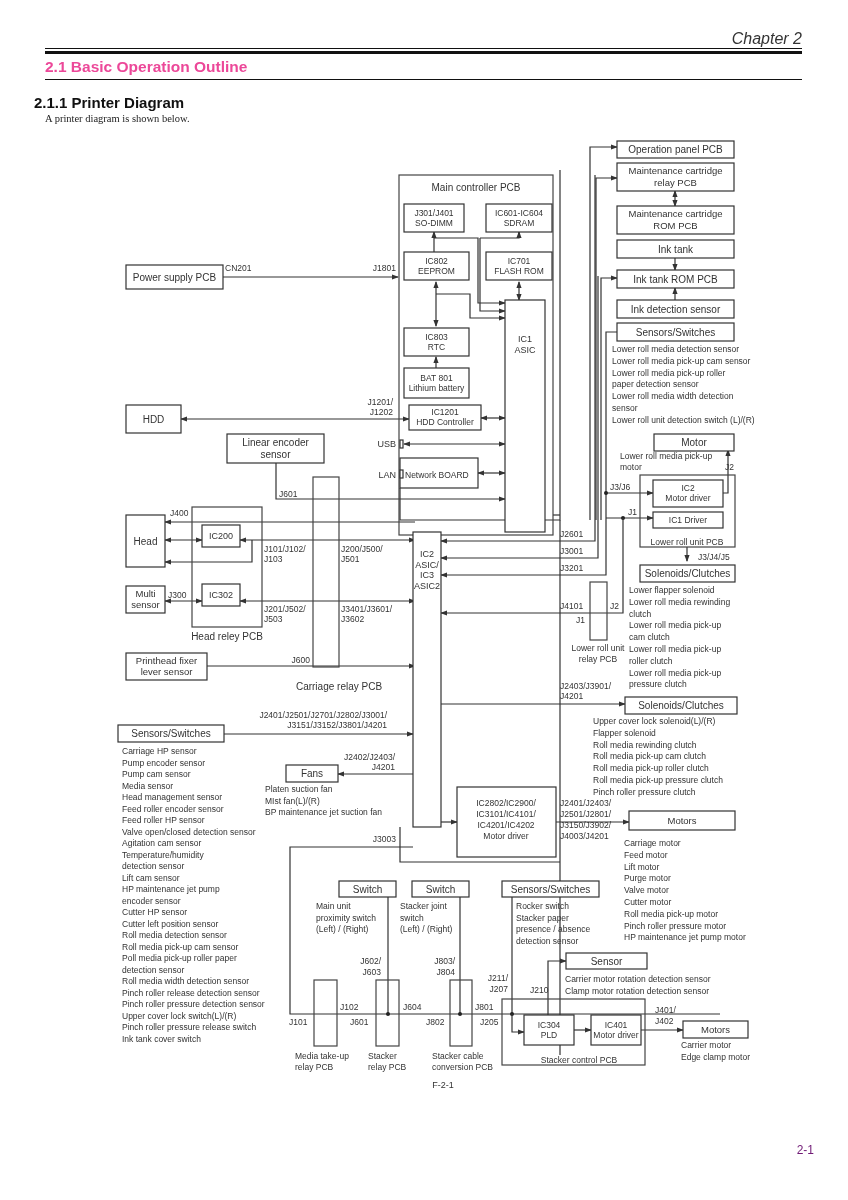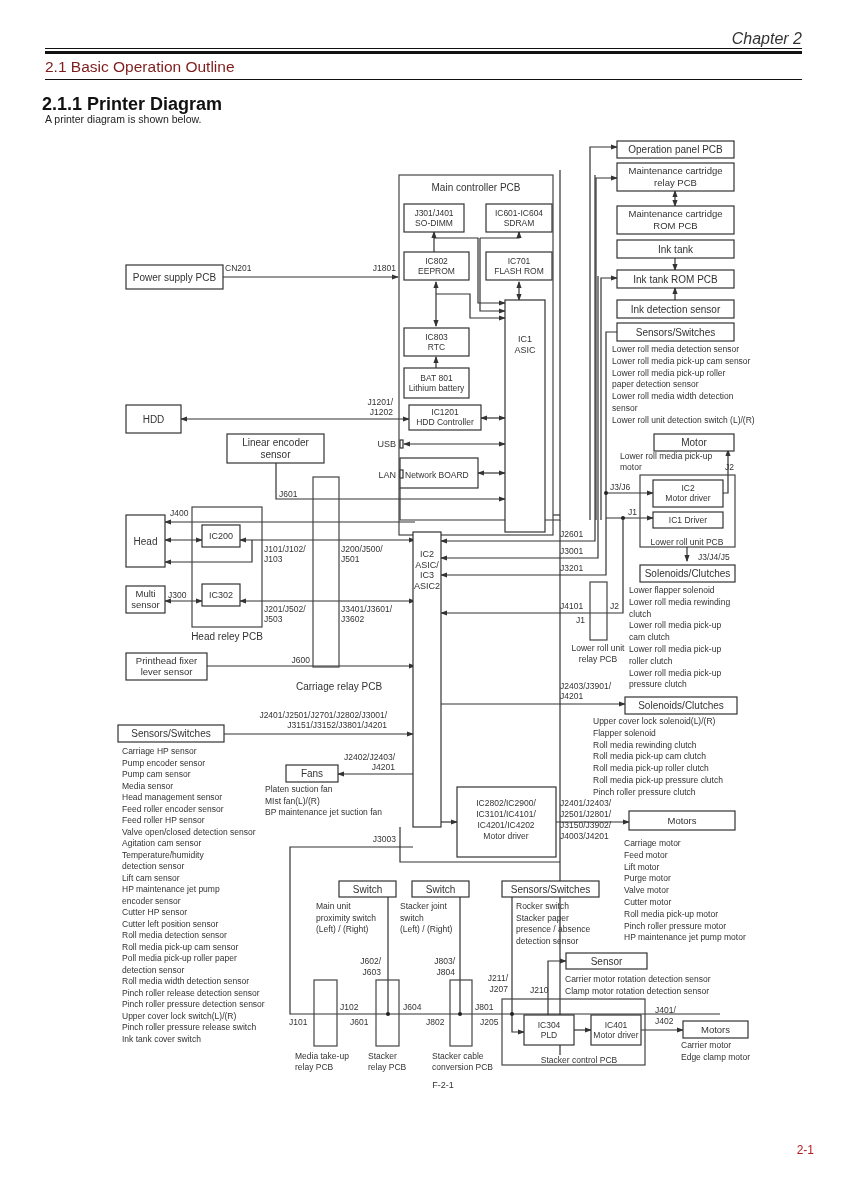--- a/index.html
+++ b/index.html
@@ -1,24 +1,24 @@
 <!DOCTYPE html>
 <html><head>
 <meta charset="utf-8">
 <style>
   html,body{margin:0;padding:0;background:#fff;}
   body{width:848px;height:1200px;position:relative;overflow:hidden;font-family:"Liberation Sans",sans-serif;color:#222;}
   .chapter{position:absolute;right:46px;top:30px;font-size:16px;font-style:italic;color:#333;}
   .rule-thick{position:absolute;left:45px;right:46px;top:51px;height:3px;background:#111;}
   .rule-thin{position:absolute;left:45px;right:46px;top:48px;height:1px;background:#111;}
-  .h1{position:absolute;left:45px;top:58px;font-size:15.5px;font-weight:normal;color:#7f1d1d;}
+  .h1{position:absolute;left:45px;top:58px;font-size:15.5px;font-weight:bold;color:#ec4899;}
   .rule-h1{position:absolute;left:45px;right:46px;top:79px;height:1px;background:#111;}
-  .h2{position:absolute;left:42px;top:94px;font-size:18px;font-weight:bold;color:#111;}
-  .intro{position:absolute;left:45px;top:113px;font-size:10.5px;font-family:Liberation Sans, sans-serif;color:#222;}
-  .pagenum{position:absolute;right:34px;top:1143px;font-size:12px;color:#b91c1c;}
+  .h2{position:absolute;left:34px;top:94px;font-size:15px;font-weight:bold;color:#111;}
+  .intro{position:absolute;left:45px;top:113px;font-size:10.5px;font-family:Liberation Serif, serif;color:#222;}
+  .pagenum{position:absolute;right:34px;top:1143px;font-size:12px;color:#701a75;}
   svg#diagram{position:absolute;left:0;top:0;}
   svg text{font-family:"Liberation Sans",sans-serif;fill:#333;}
   .box{fill:#fff;stroke:#333;stroke-width:1.2;}
   .frame{fill:none;stroke:#444;stroke-width:1.2;}
   .ln{fill:none;stroke:#333;stroke-width:1.2;}
 </style>
 </head>
 <body>
 
 <div class="chapter">Chapter 2</div>

